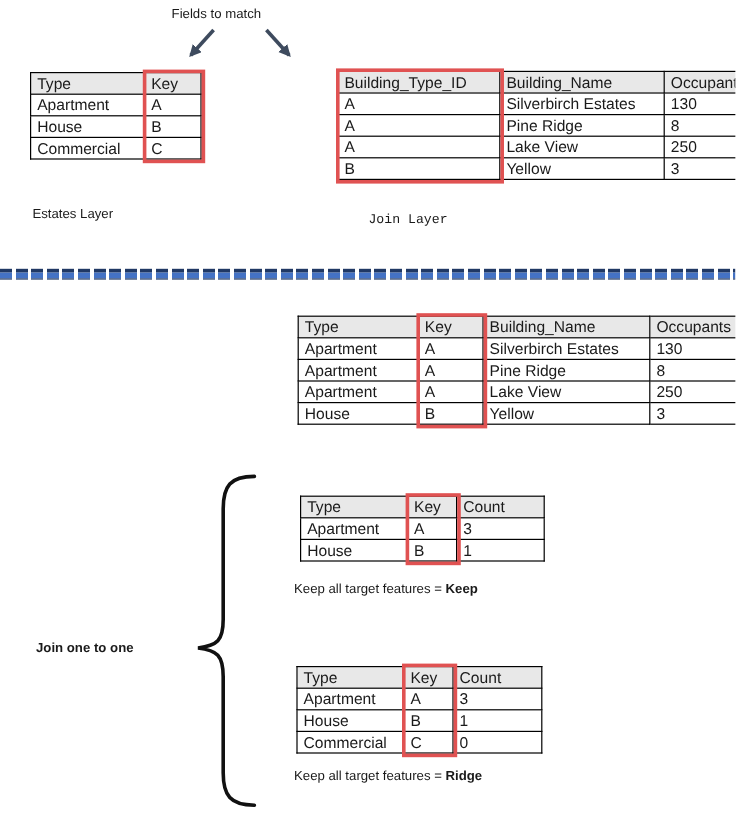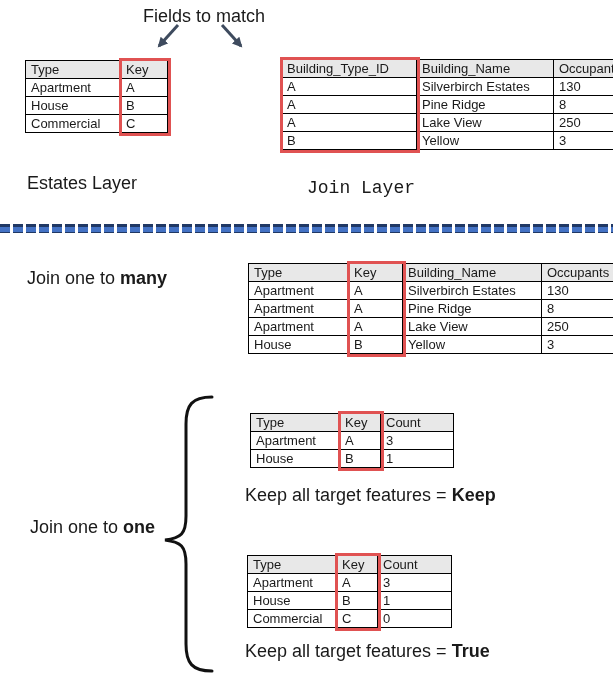--- a/index.html
+++ b/index.html
@@ -8,21 +8,21 @@
     --divider_blue:#4472c4;
     --divider_dark:#203864;
     --header_gray:#e8e8e8;
     --ink:#1a1a1a;
   }
   html,body{margin:0;padding:0;background:#fff;}
   .canvas{
     position:relative;width:613px;height:689px;background:#fff;overflow:hidden;
     font-family:"Liberation Sans",sans-serif;color:var(--ink);
   }
-  .label{position:absolute;font-size:18px;white-space:nowrap;text-align:right;}
+  .label{position:absolute;font-size:11px;white-space:nowrap;text-align:right;}
   .tblwrap{position:absolute;}
   table.tbl{border-collapse:collapse;table-layout:fixed;border-radius:30px;}
   table.tbl th,table.tbl td{
     border:1px solid #000;font-weight:normal;text-align:left;
     font-size:13px;height:17px;padding:0 0 0 5px;overflow:hidden;white-space:nowrap;
   }
   table.tbl th{background:var(--header_gray);}
   .hl-box{position:absolute;border:3px solid var(--highlight_red);box-sizing:border-box;pointer-events:none;}
 
   
@@ -46,21 +46,21 @@
       repeating-linear-gradient(90deg,var(--divider_blue) 0 10px,transparent 10px 13px) left top 3px/100% 5px no-repeat;
   }
 
   .join-many-label{left:27px;top:268px;}
   #t-many{left:248px;top:263px;}
 
   .arrows,.brace{position:absolute;}
   .arrows{left:140px;top:20px;width:120px;height:40px;}
   .brace{left:152px;top:394px;width:65px;height:280px;}
 
-  .join-one-label{left:30px;top:517px;}
+  .join-one-label{left:30px;top:534px;font-weight:bold;}
   #t-false{left:250px;top:413px;}
   .keep-false-label{left:245px;top:485px;}
   #t-true{left:247px;top:555px;}
   .keep-true-label{left:245px;top:641px;}
 </style>
 </head>
 <body>
 
 <div class="canvas">
 
@@ -134,21 +134,20 @@
         </tbody>
       </table>
       <div class="hl-box" style="left: -1.5px; top: -2.5px; width: 140px; height: 96px;"></div>
     </div>
 
   <div class="label target-layer-label">Estates Layer</div>
   <div class="label join-layer-label">Join Layer</div>
 
   <div class="divider"></div>
 
-  <div class="label join-many-label"><span>Join one to </span><b>many</b></div>
 
   <div class="tblwrap" id="t-many">
       <table class="tbl">
         <thead>
           <tr>
             <th>Type</th>
             <th>Key</th>
             <th>Building_Name</th>
             <th>Occupants</th>
           </tr>
@@ -237,15 +236,15 @@
           </tr>
           <tr>
             <td>Commercial</td>
             <td>C</td>
             <td>0</td>
           </tr>
         </tbody>
       </table>
       <div class="hl-box" style="left: 87.5px; top: -2.5px; width: 46px; height: 78px;"></div>
     </div>
-  <div class="label keep-true-label"><span>Keep all target features = </span><b>True</b></div>
+  <div class="label keep-true-label"><span>Keep all target features = </span><b>Ridge</b></div>
 
 </div>
 
 </body></html>

